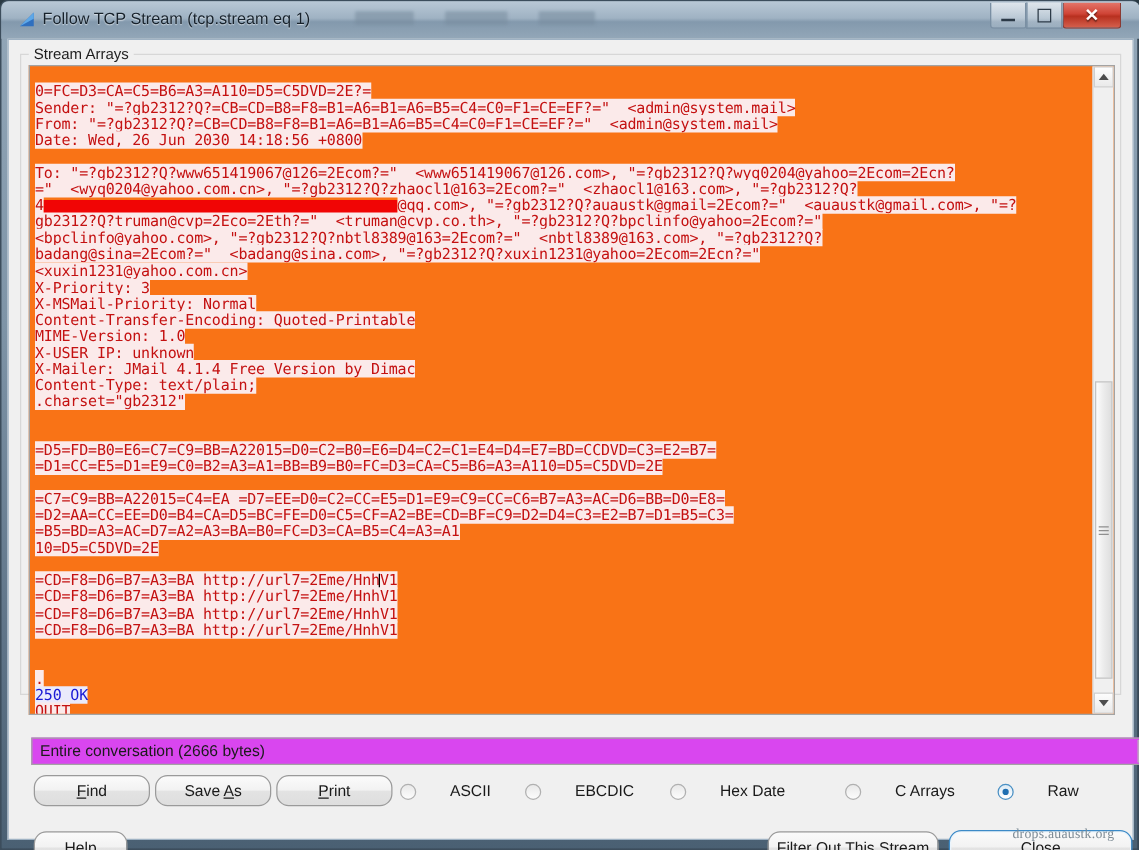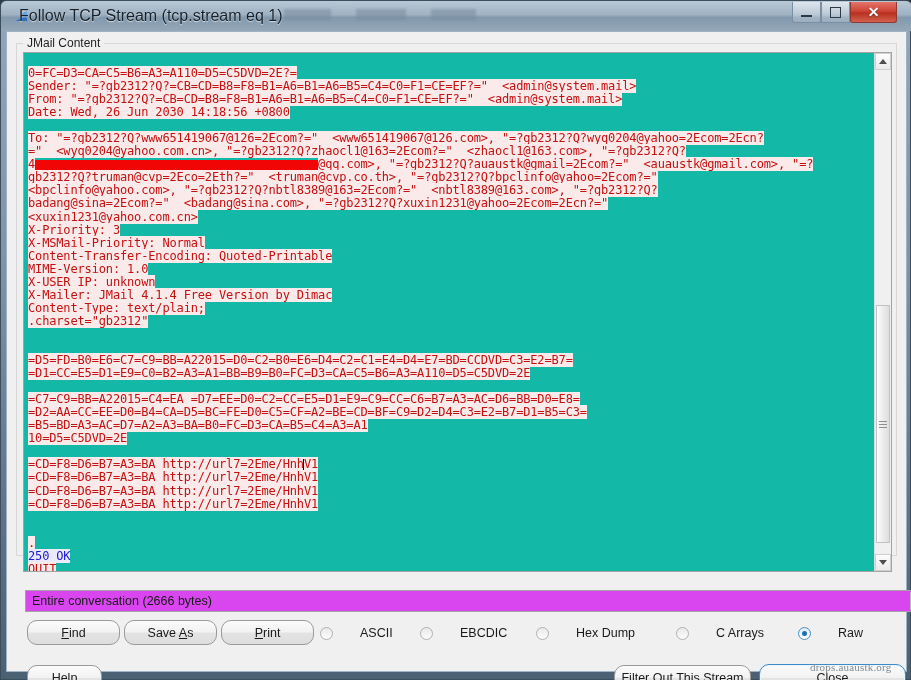--- a/index.html
+++ b/index.html
@@ -40,22 +40,22 @@
     background: linear-gradient(180deg, #b9c8d6 0%, #9fb2c3 45%, #8399ad 55%, #93a7b8 100%);
     overflow: hidden;
   }
   #title-icon {
     position: absolute;
     left: 13px; top: 7px;
     width: 16px; height: 16px;
   }
   #title-text {
     position: absolute;
-    left: 18px; top: 6px;
-    font-size: 16px;
+    left: 33px; top: 6px;
+    font-size: 13px;
     color: #16212b;
     white-space: nowrap;
     text-shadow: 0 1px 1px rgba(255,255,255,0.65);
   }
   
   .ghost-word {
     position: absolute;
     top: 8px;
     height: 11px;
     background: rgba(120,140,158,0.55);
@@ -115,21 +115,21 @@
     font-size: 12px;
     color: #1e1e1e;
   }
 
   
   #stream-pane {
     position: absolute;
     left: 16px; top: 20px;
     width: 869px;
     height: 520px;
-    background: #14b8a6;
+    background: #f97316;
     border: 1px solid #a3a3a3;
     box-sizing: border-box;
     overflow: hidden;
   }
   #stream-text {
     position: absolute;
     left: 4px; top: 2px;
     width: 845px;
     font-family: "DejaVu Sans Mono", "Liberation Mono", monospace;
     font-size: 12px;
@@ -331,21 +331,21 @@
       <span class="glyph-max"></span>
     </div>
     <div class="winbtn" id="btn-close">
       <span class="glyph-close">✕</span>
     </div>
   </div>
 
   <div id="dialog-body">
 
     <div id="groupbox"></div>
-    <div id="groupbox-label">JMail Content</div>
+    <div id="groupbox-label">Stream Arrays</div>
 
     <div id="stream-pane">
       <pre id="stream-text"><span class="ln"><span class="c-client">0=FC=D3=CA=C5=B6=A3=A110=D5=C5DVD=2E?=</span></span><span class="ln"><span class="c-client">Sender: "=?gb2312?Q?=CB=CD=B8=F8=B1=A6=B1=A6=B5=C4=C0=F1=CE=EF?="  &lt;admin@system.mail&gt;</span></span><span class="ln"><span class="c-client">From: "=?gb2312?Q?=CB=CD=B8=F8=B1=A6=B1=A6=B5=C4=C0=F1=CE=EF?="  &lt;admin@system.mail&gt;</span></span><span class="ln"><span class="c-client">Date: Wed, 26 Jun 2030 14:18:56 +0800</span></span><span class="ln">&nbsp;</span><span class="ln"><span class="c-client">To: "=?gb2312?Q?www651419067@126=2Ecom?="  &lt;www651419067@126.com&gt;, "=?gb2312?Q?wyq0204@yahoo=2Ecom=2Ecn?</span></span><span class="ln"><span class="c-client">="  &lt;wyq0204@yahoo.com.cn&gt;, "=?gb2312?Q?zhaocl1@163=2Ecom?="  &lt;zhaocl1@163.com&gt;, "=?gb2312?Q?</span></span><span class="ln"><span class="c-client">4</span><span class="redact">XXXXXXXXXXXXXXXXXXXXXXXXXXXXXXXXXXXXXXXX</span><span class="c-client">@qq.com&gt;, "=?gb2312?Q?auaustk@gmail=2Ecom?="  &lt;auaustk@gmail.com&gt;, "=?</span></span><span class="ln"><span class="c-client">gb2312?Q?truman@cvp=2Eco=2Eth?="  &lt;truman@cvp.co.th&gt;, "=?gb2312?Q?bpclinfo@yahoo=2Ecom?="</span></span><span class="ln"><span class="c-client">&lt;bpclinfo@yahoo.com&gt;, "=?gb2312?Q?nbtl8389@163=2Ecom?="  &lt;nbtl8389@163.com&gt;, "=?gb2312?Q?</span></span><span class="ln"><span class="c-client">badang@sina=2Ecom?="  &lt;badang@sina.com&gt;, "=?gb2312?Q?xuxin1231@yahoo=2Ecom=2Ecn?="</span></span><span class="ln"><span class="c-client">&lt;xuxin1231@yahoo.com.cn&gt;</span></span><span class="ln"><span class="c-client">X-Priority: 3</span></span><span class="ln"><span class="c-client">X-MSMail-Priority: Normal</span></span><span class="ln"><span class="c-client">Content-Transfer-Encoding: Quoted-Printable</span></span><span class="ln"><span class="c-client">MIME-Version: 1.0</span></span><span class="ln"><span class="c-client">X-USER_IP: unknown</span></span><span class="ln"><span class="c-client">X-Mailer: JMail 4.1.4 Free Version by Dimac</span></span><span class="ln"><span class="c-client">Content-Type: text/plain;</span></span><span class="ln"><span class="c-client">.charset="gb2312"</span></span><span class="ln">&nbsp;</span><span class="ln">&nbsp;</span><span class="ln"><span class="c-client">=D5=FD=B0=E6=C7=C9=BB=A22015=D0=C2=B0=E6=D4=C2=C1=E4=D4=E7=BD=CCDVD=C3=E2=B7=</span></span><span class="ln"><span class="c-client">=D1=CC=E5=D1=E9=C0=B2=A3=A1=BB=B9=B0=FC=D3=CA=C5=B6=A3=A110=D5=C5DVD=2E</span></span><span class="ln">&nbsp;</span><span class="ln"><span class="c-client">=C7=C9=BB=A22015=C4=EA =D7=EE=D0=C2=CC=E5=D1=E9=C9=CC=C6=B7=A3=AC=D6=BB=D0=E8=</span></span><span class="ln"><span class="c-client">=D2=AA=CC=EE=D0=B4=CA=D5=BC=FE=D0=C5=CF=A2=BE=CD=BF=C9=D2=D4=C3=E2=B7=D1=B5=C3=</span></span><span class="ln"><span class="c-client">=B5=BD=A3=AC=D7=A2=A3=BA=B0=FC=D3=CA=B5=C4=A3=A1</span></span><span class="ln"><span class="c-client">10=D5=C5DVD=2E</span></span><span class="ln">&nbsp;</span><span class="ln"><span class="c-client">=CD=F8=D6=B7=A3=BA http://url7=2Eme/Hnh</span><span class="caret"></span><span class="c-client">V1</span></span><span class="ln"><span class="c-client">=CD=F8=D6=B7=A3=BA http://url7=2Eme/HnhV1</span></span><span class="ln"><span class="c-client">=CD=F8=D6=B7=A3=BA http://url7=2Eme/HnhV1</span></span><span class="ln"><span class="c-client">=CD=F8=D6=B7=A3=BA http://url7=2Eme/HnhV1</span></span><span class="ln">&nbsp;</span><span class="ln">&nbsp;</span><span class="ln"><span class="c-client">.</span></span><span class="ln"><span class="c-server">250 OK</span></span><span class="ln"><span class="c-client">QUIT</span></span></pre>
 
       <div id="stream-scroll">
         <div class="sb-btn" id="sb-up">
           <span class="arrow-up"></span>
         </div>
         <div id="sb-thumb">
           <span class="grip">
@@ -380,21 +380,21 @@
     <div class="radio-item" id="radio-ascii">
       <span class="radio-dot"></span>
       <span>ASCII</span>
     </div>
     <div class="radio-item" id="radio-ebcdic">
       <span class="radio-dot"></span>
       <span>EBCDIC</span>
     </div>
     <div class="radio-item" id="radio-hex">
       <span class="radio-dot"></span>
-      <span>Hex Dump</span>
+      <span>Hex Date</span>
     </div>
     <div class="radio-item" id="radio-carr">
       <span class="radio-dot"></span>
       <span>C Arrays</span>
     </div>
     <div class="radio-item checked" id="radio-raw">
       <span class="radio-dot"></span>
       <span>Raw</span>
     </div>
 

